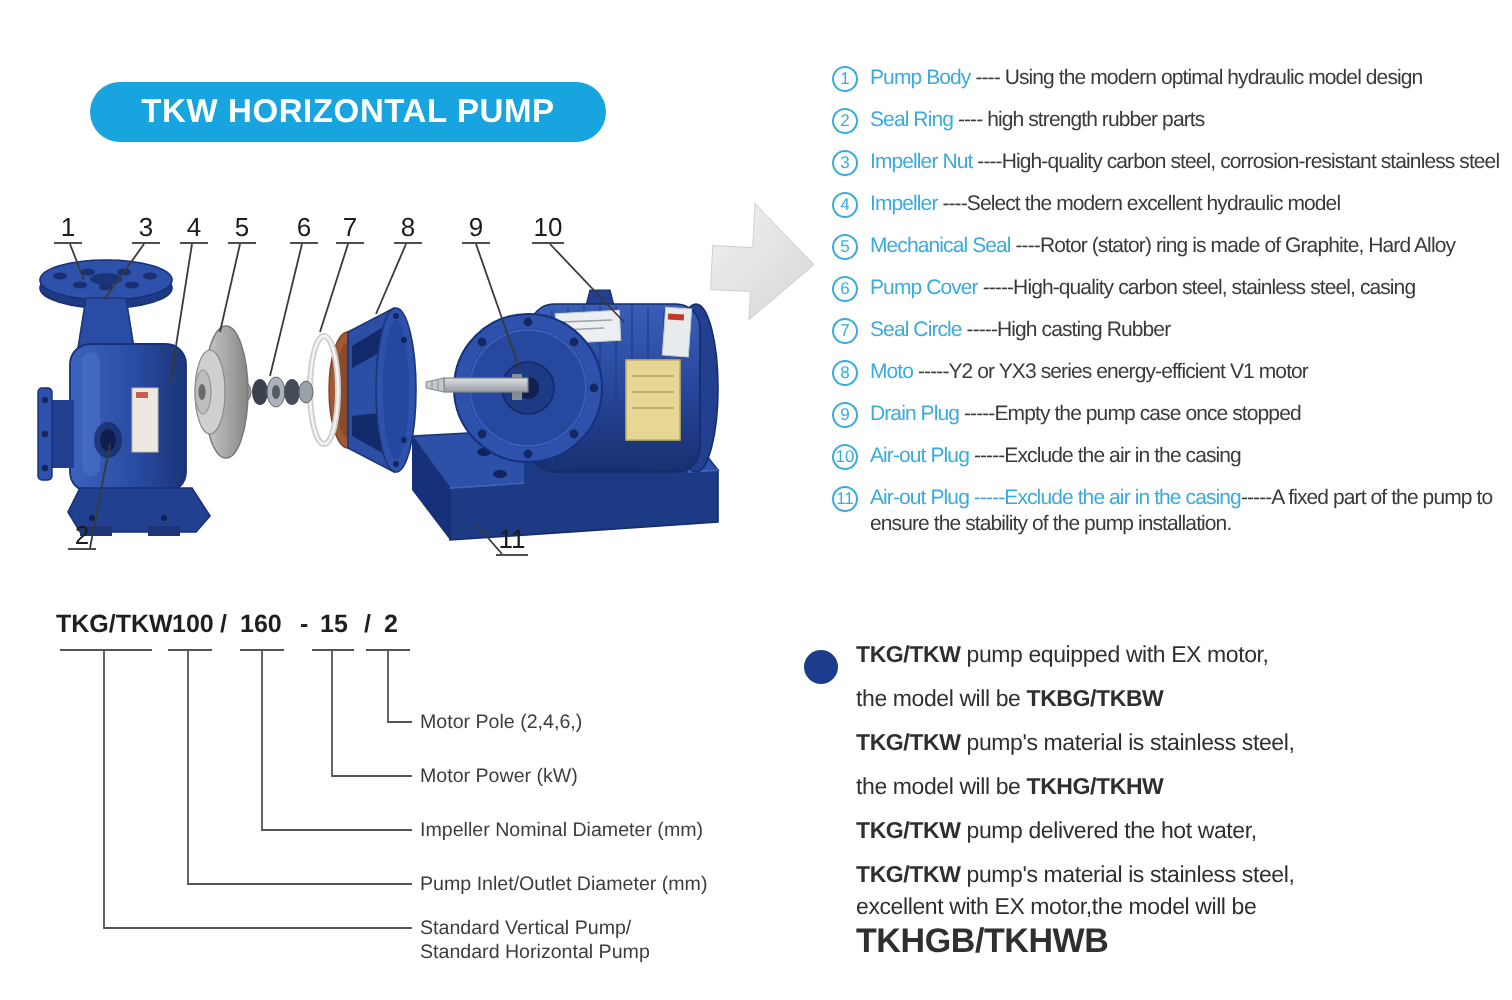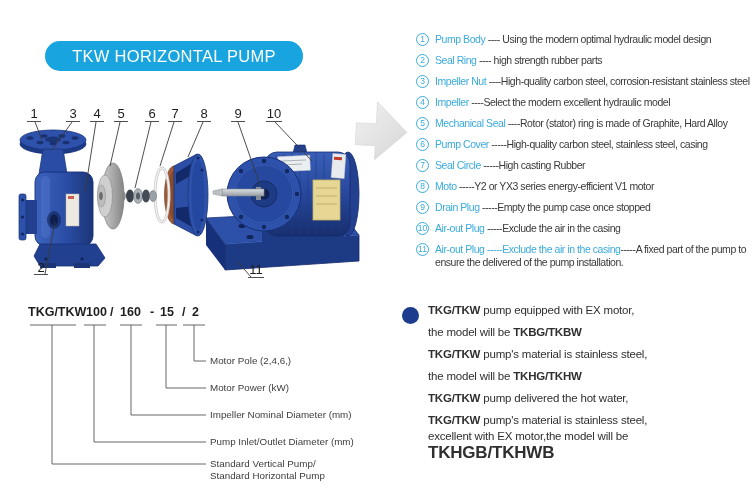--- a/index.html
+++ b/index.html
@@ -6,21 +6,21 @@
   body {
     width:756px; height:500px; position:relative; overflow:hidden;
     background:#ffffff; font-family:"Liberation Sans", sans-serif;
   }
   
   .banner {
     position:absolute; left:45px; top:41px; width:258px; height:30px;
     background:#18a4de; border-radius:15px;
     display:flex; align-items:center; justify-content:center;
   }
-  .banner-label { color:#ffffff; font-weight:normal; font-size:16.5px; letter-spacing:.3px; }
+  .banner-label { color:#ffffff; font-weight:bold; font-size:16.5px; letter-spacing:.3px; }
 
   
   #pump-svg { position:absolute; left:10px; top:100px; }
   .callout-num { font-size:13px; fill:#1c1c1c; }
 
   
   .parts { position:absolute; left:416px; top:33px; width:342px; }
   .part-item {
     display:flex; gap:6px; margin-bottom:8px;
     font-size:10.5px; letter-spacing:-0.45px; color:#3a3a3a; line-height:1.22;
@@ -34,21 +34,21 @@
   .pdesc { color:#3a3a3a; }
 
   
   .model-svg { position:absolute; left:20px; top:298px; }
   .mcode { font-size:12.5px; font-weight:bold; fill:#1f1f1f; }
   .mlabel { font-size:9.8px; fill:#3d3d3d; }
   .mline { stroke:#555555; stroke-width:0.9; fill:none; }
 
   
   .notes {
-    position:absolute; left:402px; top:304px; width:352px;
+    position:absolute; left:402px; top:322px; width:352px;
     padding-left:26px; box-sizing:border-box;
     font-size:11.5px; color:#2f2f2f;
   }
   .bullet { position:absolute; left:0; top:3px; width:17px; height:17px; border-radius:50%; background:#1e3c8e; }
   .note-line { margin-bottom:8.5px; line-height:1.18; letter-spacing:-0.2px; }
   .note-line.tight { margin-bottom:2px; }
   .nb { font-weight:bold; }
   .nbig { font-size:17px; }
 </style>
 </head>
@@ -293,21 +293,21 @@
     <div class="part-item">
       <span class="pnum">9</span>
       <span><span class="pname">Drain Plug </span><span class="pdesc">-----Empty the pump case once stopped</span></span>
     </div>
     <div class="part-item">
       <span class="pnum">10</span>
       <span><span class="pname">Air-out Plug </span><span class="pdesc">-----Exclude the air in the casing</span></span>
     </div>
     <div class="part-item">
       <span class="pnum">11</span>
-      <span><span class="pname">Air-out Plug -----Exclude the air in the casing</span><span class="pdesc">-----A fixed part of the pump to ensure the delivered of the pump installation.</span></span>
+      <span><span class="pname">Air-out Plug -----Exclude the air in the casing</span><span class="pdesc">-----A fixed part of the pump to ensure the stability of the pump installation.</span></span>
     </div>
   </div>
 
 <svg class="model-svg" width="350" height="200" viewBox="0 0 350 200">
   <text class="mcode" y="18">
     <tspan x="8">TKG/TKW</tspan>
     <tspan x="66">100</tspan>
     <tspan x="90">/</tspan>
     <tspan x="100">160</tspan>
     <tspan x="130">-</tspan>

